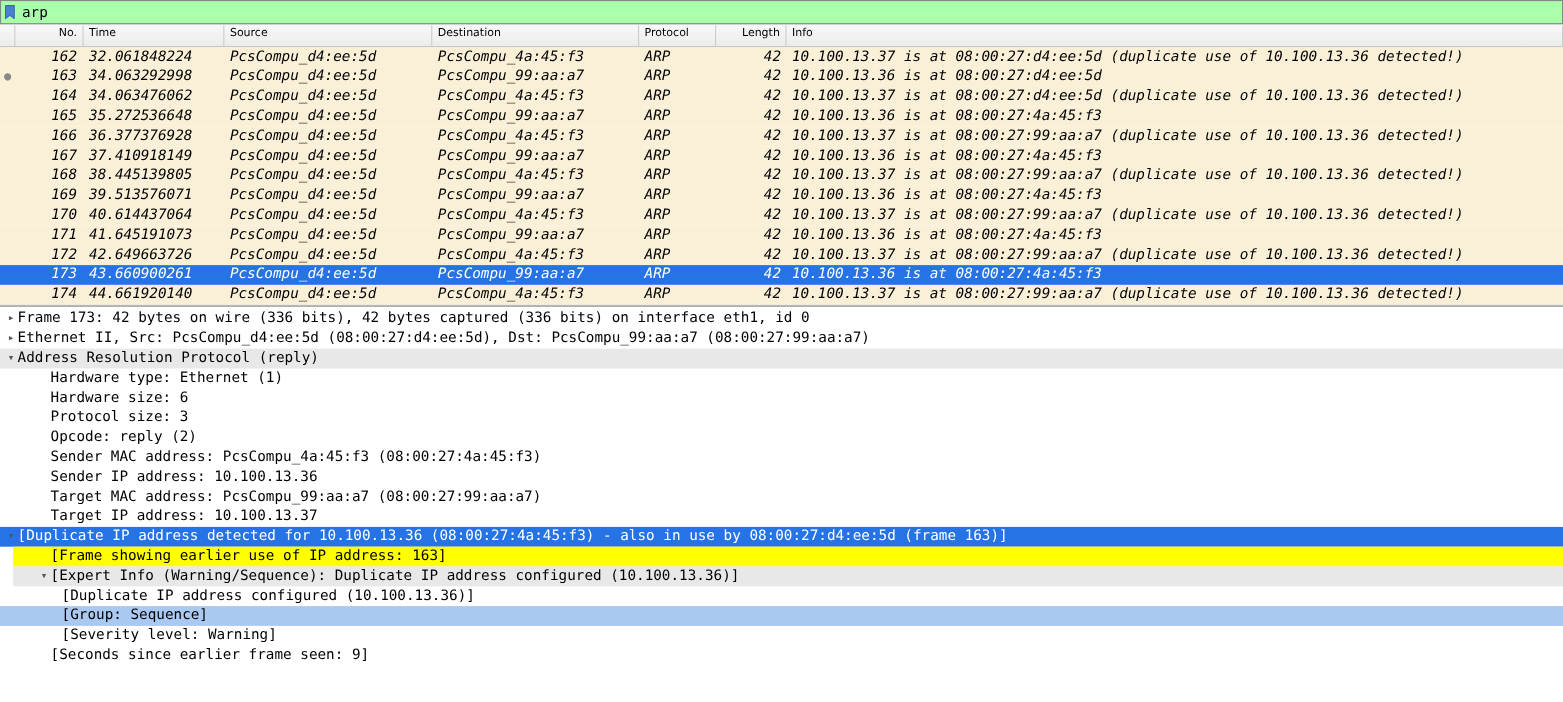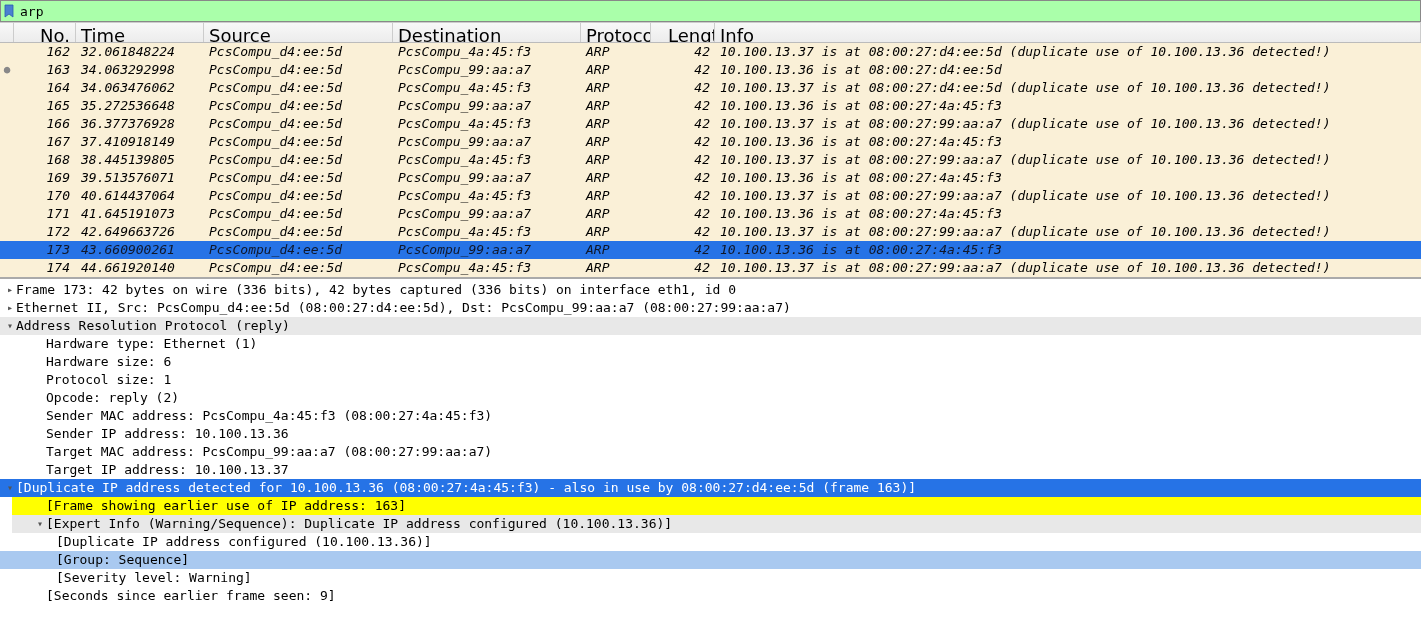--- a/index.html
+++ b/index.html
@@ -37,21 +37,21 @@
   .packet-list {
     border-top: 1px solid #ccc;
     border-bottom: 1px solid #aaa;
   }
   .plist-header {
     display: flex;
     background: linear-gradient(#f8f8f8,#ececec);
     border-bottom: 1px solid #bbb;
     height: 20px;
     font-family: "DejaVu Sans", Arial, sans-serif;
-    font-size: 18px;
+    font-size: 10px;
     user-select: none;
   }
   .plist-header .hcol {
     border-right: 1px solid #ccc;
     padding: 2px 5px 0 5px;
     overflow: hidden;
     white-space: nowrap;
   }
   .plist-body {
     font-family: "DejaVu Sans Mono", monospace;
@@ -60,21 +60,21 @@
   .prow {
     display: flex;
     height: 18px;
     line-height: 18px;
     white-space: nowrap;
     background: #faf0d7;
     font-style: italic;
   }
   .prow.selected {
     background: #2673e6;
-    color: #0f172a;
+    color: #ffffff;
   }
   .pcell {
     padding-left: 5px;
     overflow: hidden;
   }
   .related-col {
     width: 14px;
     flex: 0 0 14px;
     text-align: center;
     color: #888;
@@ -293,21 +293,21 @@
     <div class="tree-row ind-1">
       <span class="arrow"></span>
       <span class="txt">Hardware type: Ethernet (1)</span>
     </div>
     <div class="tree-row ind-1">
       <span class="arrow"></span>
       <span class="txt">Hardware size: 6</span>
     </div>
     <div class="tree-row ind-1">
       <span class="arrow"></span>
-      <span class="txt">Protocol size: 1</span>
+      <span class="txt">Protocol size: 3</span>
     </div>
     <div class="tree-row ind-1">
       <span class="arrow"></span>
       <span class="txt">Opcode: reply (2)</span>
     </div>
     <div class="tree-row ind-1">
       <span class="arrow"></span>
       <span class="txt">Sender MAC address: PcsCompu_4a:45:f3 (08:00:27:4a:45:f3)</span>
     </div>
     <div class="tree-row ind-1">

